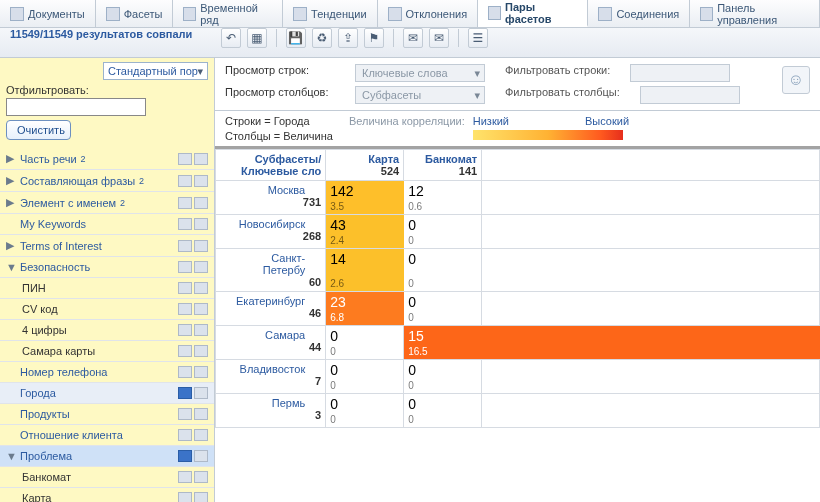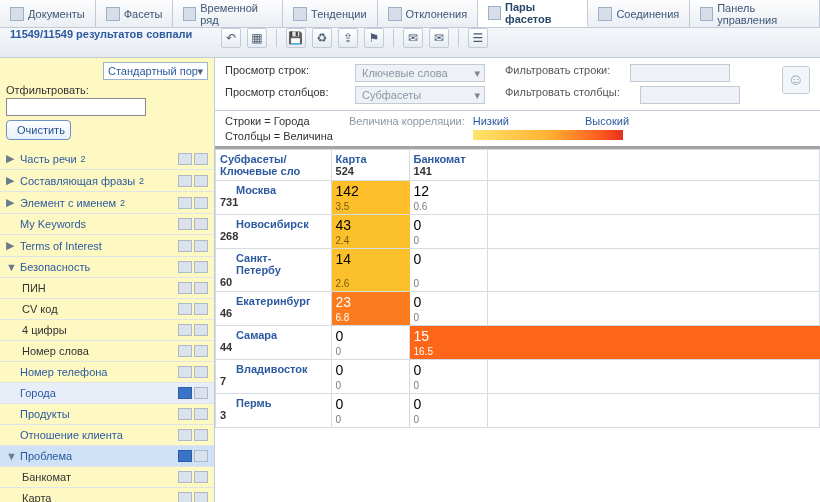--- a/index.html
+++ b/index.html
@@ -43,25 +43,25 @@
 .fin{border:1px solid #c2cbd5;background:#eef1f5;width:100px;height:18px}
 .avatar{position:absolute;right:10px;top:8px;width:28px;height:28px;border:1px solid #c2cbd5;background:#f2f5f9;border-radius:3px;display:flex;align-items:center;justify-content:center;color:#8aa2bb;font-size:16px}
 .meta{display:flex;padding:4px 10px;gap:16px;border-bottom:3px solid #a3a3a3}
 .meta .left{display:flex;flex-direction:column;gap:3px;color:#333}
 .meta .legend{display:flex;flex-direction:column;gap:2px}
 .meta .lrow{display:flex;align-items:center;gap:8px}
 .meta .llbl{color:#8b98a6}
 .gradbar{width:150px;height:10px;background:linear-gradient(90deg,#ffe36b 0%,#ffb233 50%,#ff5a1f 85%,#e62e1c 100%)}
 .table-wrap{flex:1;overflow:auto;padding:0 0 0 0}
 table{border-collapse:collapse;width:100%}
-th,td{border:1px solid #d6dbe2;padding:0;vertical-align:top;text-align:left}
+th,td{border:1px solid #d6dbe2;padding:0;vertical-align:top;text-align:right}
 th{color:#2c5aa0;font-weight:bold;background:#fff}
 .hcell{padding:3px 4px}
 .rowhdr{width:90px}
-.rowhdr .name{color:#2c5aa0;font-weight:bold;padding:3px 20px 0;display:block}
+.rowhdr .name{color:#2c5aa0;font-weight:normal;padding:3px 20px 0;display:block}
 .rowhdr .cnt{color:#333;font-weight:bold;padding:0 4px 3px;display:block}
 .cell{height:34px;position:relative}
 .cell .bar{position:absolute;left:0;top:0;height:100%}
 .cell .v1{position:absolute;left:4px;top:2px;color:#000;font-size:14px}
 .cell .v2{position:absolute;left:4px;bottom:2px;font-size:10px;color:rgba(0,0,0,.55)}
 .cell.white-text .v1,.cell.white-text .v2{color:#fff}
 </style>
 </head>
 <body>
 
@@ -230,21 +230,21 @@
           <span class="label">
             <span>4 цифры</span>
           </span>
           <span class="icons">
             <span class="ic "></span>
             <span class="ic"></span>
           </span>
         </div>
         <div class="sitem child">
           <span class="label">
-            <span>Номер слова</span>
+            <span>Самара карты</span>
           </span>
           <span class="icons">
             <span class="ic "></span>
             <span class="ic"></span>
           </span>
         </div>
         <div class="sitem">
           <span class="label">
             <span class="exp"></span>
             <span>Номер телефона</span>

